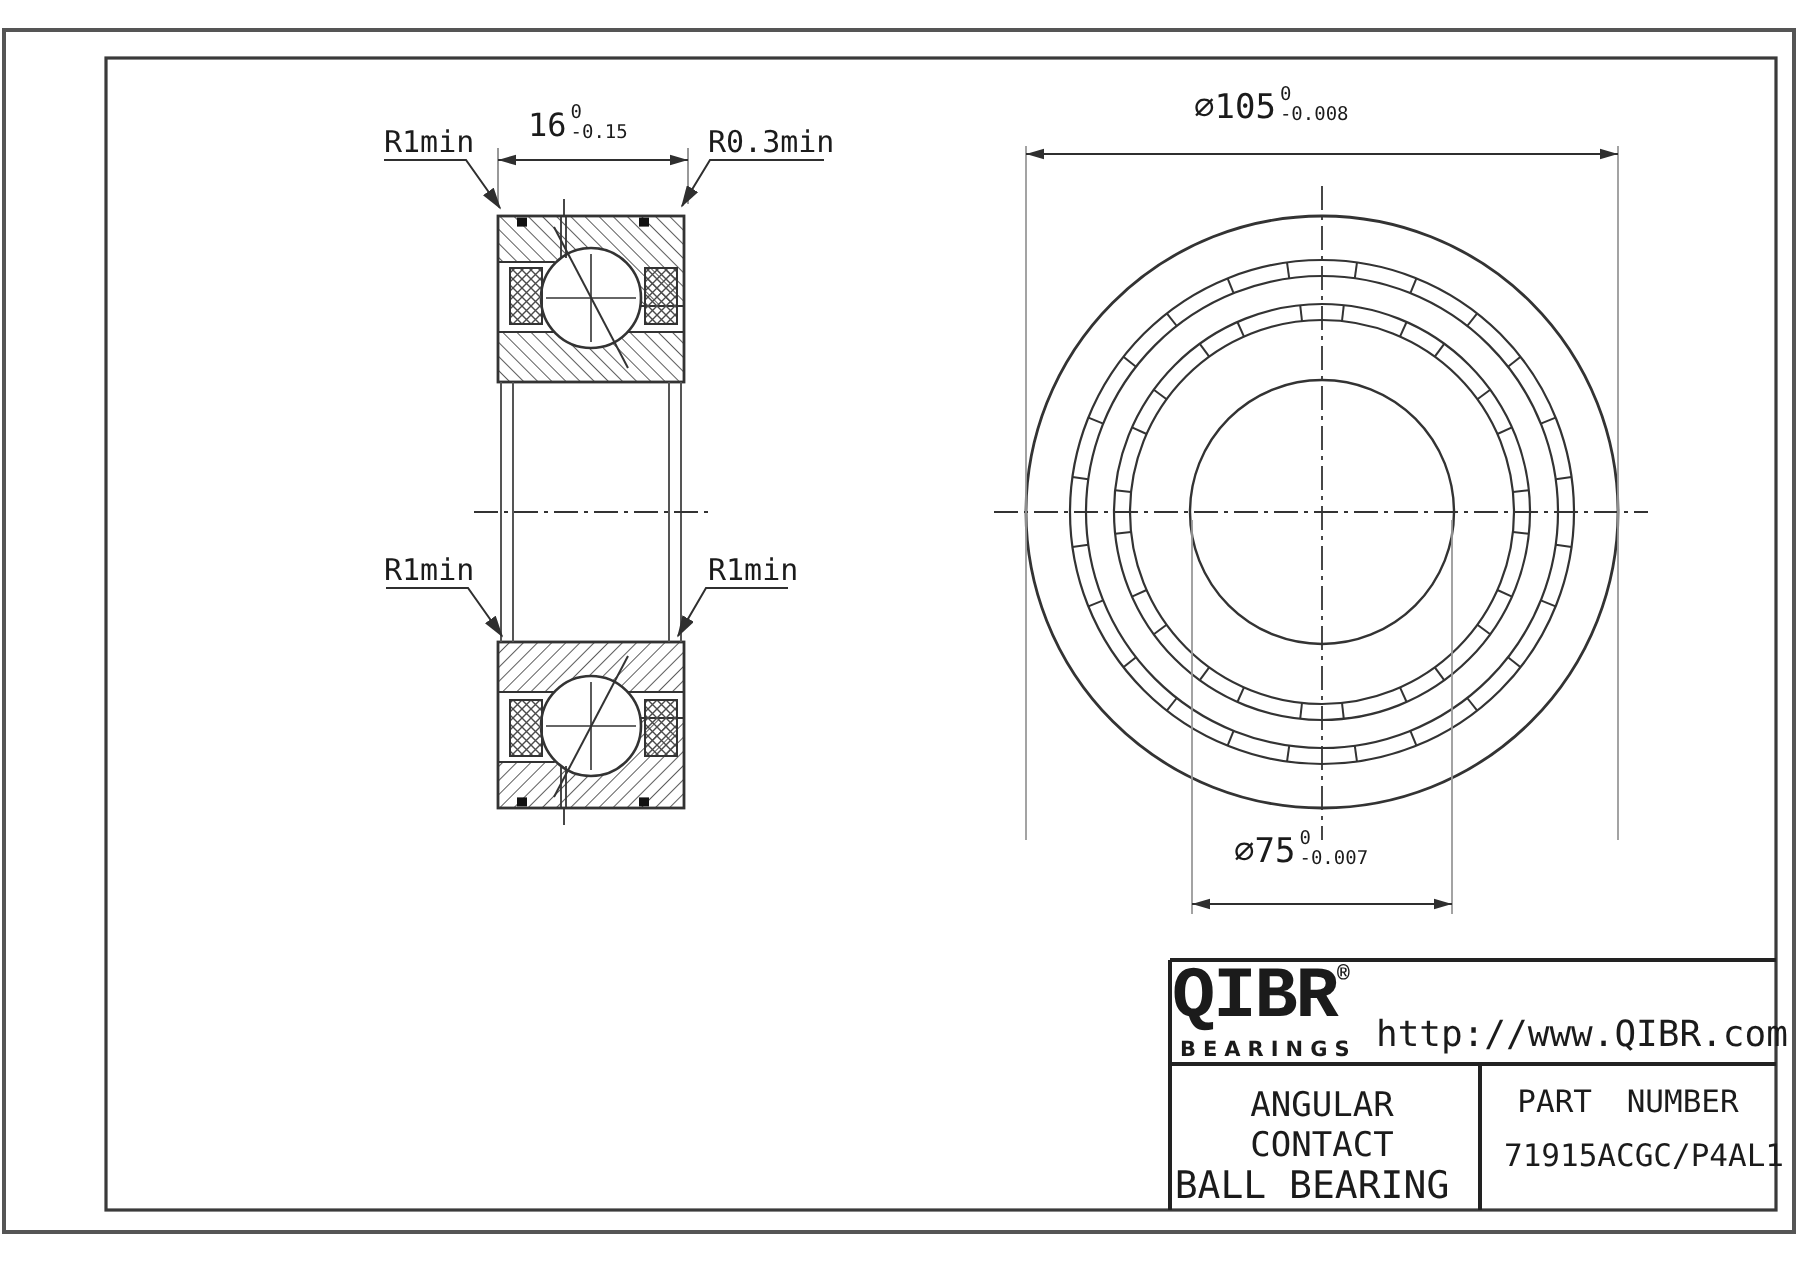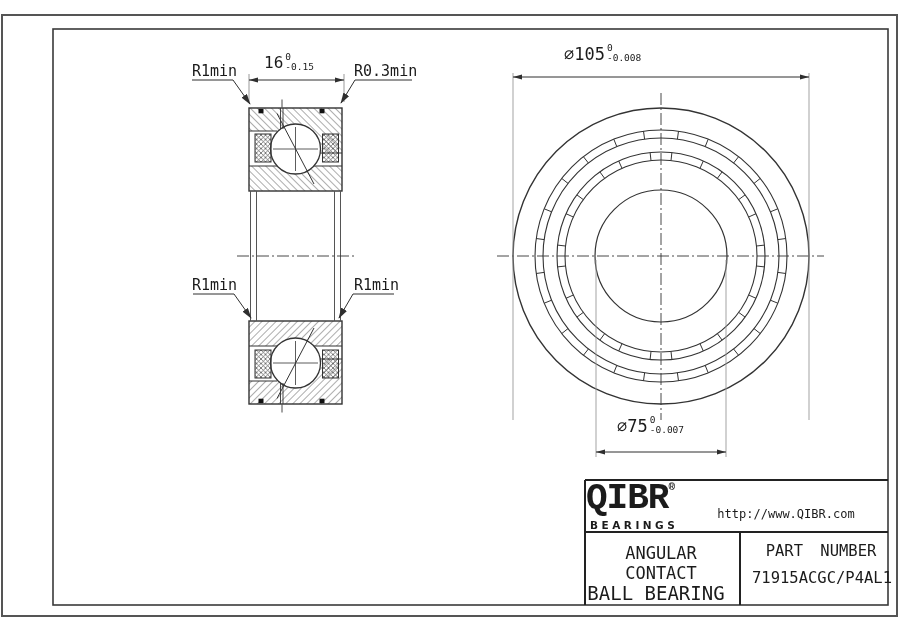--- a/index.html
+++ b/index.html
@@ -11,24 +11,24 @@
   .dim .main{font-size:16px;line-height:1;}
   .dim.big .main{font-size:17px;}
   .tol{display:flex;flex-direction:column;font-size:9.5px;line-height:1.1;margin-left:2px;margin-top:-3px;}
   .tb{position:absolute;text-align:center;}
   .logo{position:absolute;left:586px;top:481px;font-family:Liberation Mono, monospace;
         font-weight:bold;font-size:36px;line-height:1;letter-spacing:-1px;}
   .logo .reg{font-size:11px;vertical-align:18px;letter-spacing:0;}
   .logo-sub{position:absolute;left:590px;top:519px;font-family:"DejaVu Sans","Liberation Sans",sans-serif;
             font-weight:bold;font-size:10.5px;letter-spacing:3.5px;}
   .company{left:688px;top:487px;width:200px;font-size:12px;letter-spacing:-0.5px;}
-  .website{left:688px;top:507px;width:196px;font-size:12px;text-align:center;}
+  .website{left:688px;top:507px;width:196px;font-size:18px;text-align:center;}
   .prod1{left:586px;top:543px;width:150px;font-size:17px;}
   .prod2{left:586px;top:582px;width:140px;font-size:19px;}
-  .plabel{left:741px;top:542px;width:160px;font-size:15.5px;word-spacing:8px;}
+  .plabel{left:741px;top:542px;width:146px;font-size:15.5px;word-spacing:8px;}
   .pvalue{left:741px;top:569px;width:162px;font-size:15.5px;}
 </style>
 </head>
 <body>
 
 <div id="sheet">
 
   <svg id="linework" width="900" height="636" viewBox="0 0 900 636">
     <defs>
       <pattern id="hatch" width="5" height="5" patternUnits="userSpaceOnUse" patternTransform="rotate(-45)">
@@ -175,21 +175,21 @@
   <div class="lbl" style="left:354px;top:276px">R1min</div>
 
   <div class="dim" style="left:264px;top:55px">
     <span class="main">16</span>
     <span class="tol">
       <span>0</span>
       <span>-0.15</span>
     </span>
   </div>
 
-  <div class="dim big" style="left:564px;top:46px">
+  <div class="dim big" style="left:597px;top:46px">
     <span class="main">⌀105</span>
     <span class="tol">
       <span>0</span>
       <span>-0.008</span>
     </span>
   </div>
 
   <div class="dim big" style="left:617px;top:418px">
     <span class="main">⌀75</span>
     <span class="tol">

